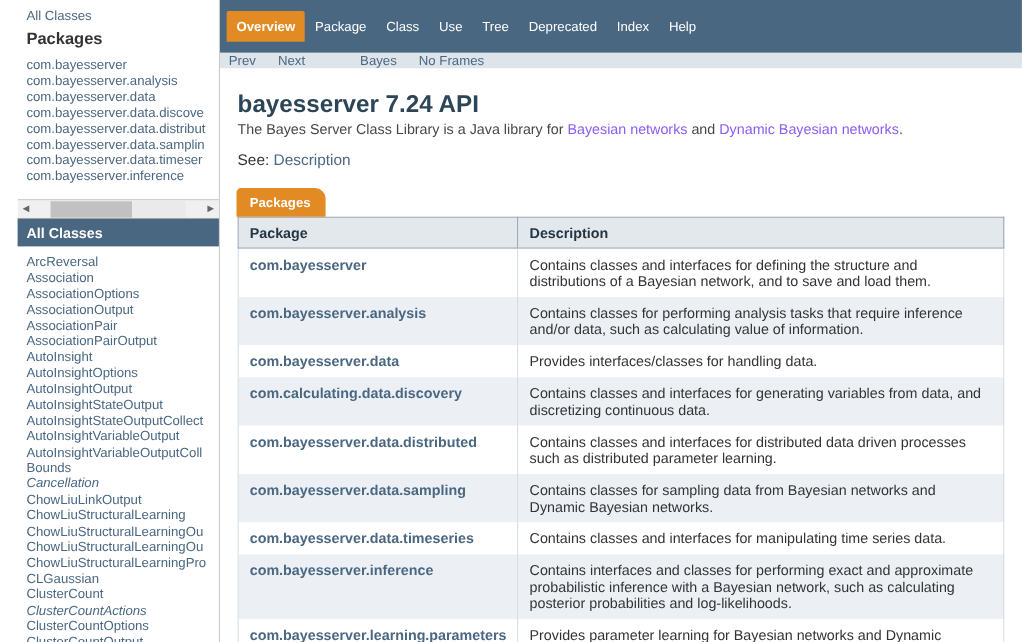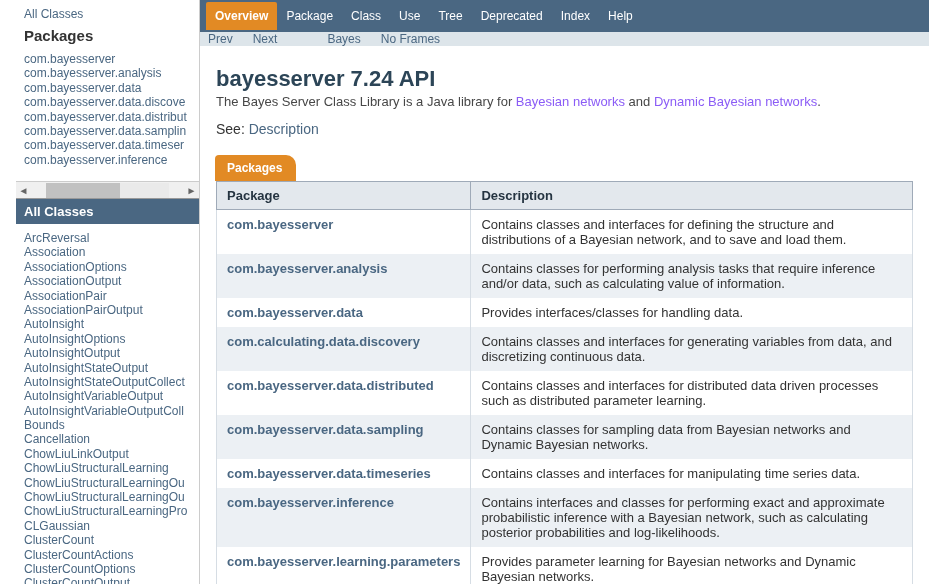--- a/index.html
+++ b/index.html
@@ -13,25 +13,25 @@
 .scrollbar-h .track { flex:1; height:15px; background:#eaeaea; margin:0 15px; position:relative;}
 .scrollbar-h .thumb { position:absolute; left:0; top:0; height:100%; width:60%; background:#c1c1c1;}
 .scrollbar-h .arrow { width:15px; text-align:center; color:#666; font-size:10px; line-height:15px;}
 
 .all-classes-bar { background: #4a6782; color:#fff; font-weight:bold; font-size:13px; padding: 5px 8px; }
 .bottom-left { flex:1; overflow: hidden; }
 .bottom-left-inner { padding: 7px 8px; }
 .pkg-heading { font-size: 15px; font-weight: bold; margin: 6px 0 8px; }
 .link-list { line-height: 1.2; white-space: nowrap; }
 .link-list a { display:block; font-size: 12px; color:#4a6782; }
-.link-list .italic { }
+.link-list .italic { font-style: italic; }
 .all-link { color:#4a6782; font-size:12px; display:block; }
 
 .right-col { flex:1; height:584px; overflow:auto; }
-.top-nav { background:#4a6782; padding:0 6px; display:flex; align-items:center; height:32px; }
+.top-nav { background:#4a6782; padding:0 6px; display:flex; align-items:center; height:48px; }
 .top-nav li { list-style:none; color:#fff; font-size:12px; padding:7px 9px; cursor:pointer; }
 .top-nav li.active { background:#e28a24; color:#fff; font-weight:bold; border-radius:2px 2px 0 0; }
 .sub-nav { background:#dde5ea; height:14px; display:flex; align-items:center; padding:0 8px; color:#4a6782; font-size:12px; gap:6px; }
 .sub-nav span { margin-right:14px; cursor:pointer; }
 .content { padding: 20px 16px; }
 h1.title { font-size: 22px; font-weight:bold; color:#2c4557; margin-bottom:2px; }
 .intro { font-size:13px; color:#474747; margin-bottom:12px; }
 .intro a { color:#8b5cf6;text-align:right; }
 .see { font-size:14px; margin-bottom:18px; }
 

